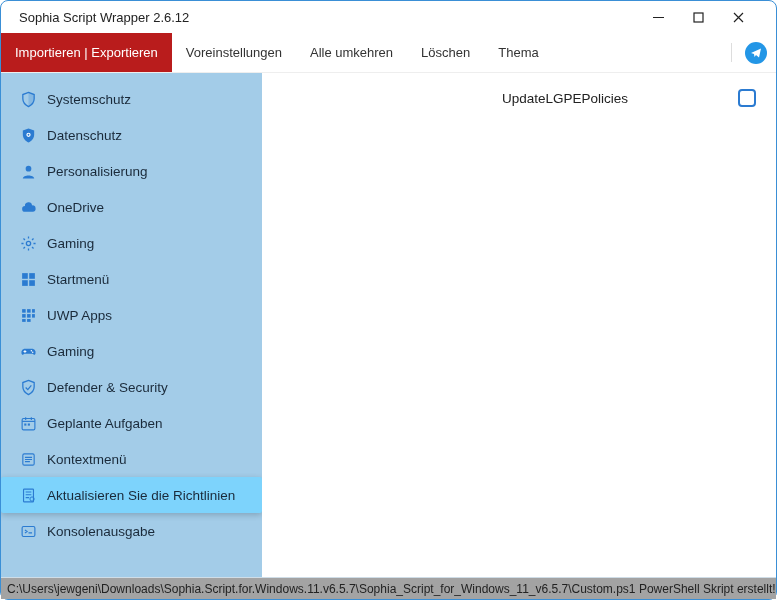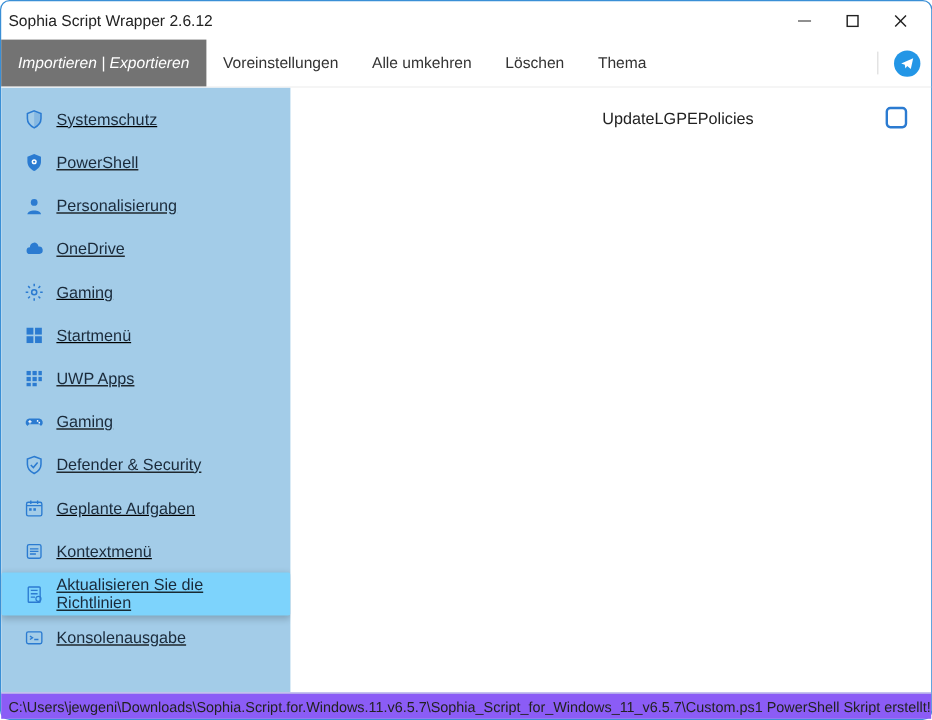--- a/index.html
+++ b/index.html
@@ -1,40 +1,40 @@
 <!DOCTYPE html>
 <html><head>
 <meta charset="utf-8">
 <style>
 * { box-sizing: border-box; margin: 0; padding: 0; font-family: "Segoe UI", Arial, sans-serif; }
 html, body { width: 777px; height: 600px; overflow: hidden; }
 .window { width: 777px; height: 600px; border: 1px solid #3a8fd6; border-radius: 8px; display: flex; flex-direction: column; background: #fff; position: relative; }
-.titlebar { height: 32px; display: flex; align-items: center; padding: 0 6px; font-size: 13px; color: #222; }
+.titlebar { height: 32px; display: flex; align-items: center; padding: 0 18px; font-size: 13px; color: #222; }
 .titlebar .title { flex: 1; }
 .titlebar .winbtn { width: 40px; height: 28px; display: flex; align-items: center; justify-content: center; cursor: pointer; }
 .titlebar .winbtn svg { width: 11px; height: 11px; }
 .menubar { height: 40px; display: flex; align-items: stretch; border-bottom: 1px solid #eee; }
-.menubar .primary { background: #737373; color: #fff; display: flex; align-items: center; padding: 0 14px; font-size: 13px; cursor: pointer; height: 100%; font-style: italic; }
+.menubar .primary { background: #b91c1c; color: #fff; display: flex; align-items: center; padding: 0 14px; font-size: 13px; cursor: pointer; height: 100%; }
 .menubar .menuitem { display: flex; align-items: center; padding: 0 14px; font-size: 13px; color: #333; cursor: pointer; }
 .menubar .spacer { flex: 1; }
 .menubar .sep { width: 1px; background: #ddd; margin: 10px 4px; }
 .menubar .telegram { width: 40px; display: flex; align-items: center; justify-content: center; cursor: pointer; }
 .menubar .telegram .circle { width: 22px; height: 22px; background: #2396e6; border-radius: 50%; display: flex; align-items: center; justify-content: center; }
 .menubar .telegram svg { width: 12px; height: 12px; fill: #fff; }
 .body { flex: 1; display: flex; overflow: hidden; }
-.sidebar { width: 241px; background: #a3cce8; display: flex; flex-direction: column; overflow-y: auto; padding-top: 8px; text-decoration: underline; }
+.sidebar { width: 261px; background: #a3cce8; display: flex; flex-direction: column; overflow-y: auto; padding-top: 8px; }
 .side-item { height: 36px; display: flex; align-items: center; padding: 0 10px 0 18px; font-size: 13.5px; color: #1a2a3a; cursor: pointer; gap: 10px; }
 .side-item.active { background: #7dd3fc; box-shadow: 0 2px 6px rgba(0,0,0,0.2); border-radius: 2px; }
 .side-item .ico { width: 18px; height: 18px; display: flex; align-items: center; justify-content: center; flex-shrink: 0; }
 .side-item .ico svg { width: 17px; height: 17px; }
 .content { flex: 1; padding: 16px 20px; }
 .setting-row { display: flex; align-items: center; gap: 110px; justify-content: flex-end; }
 .setting-row .label { font-size: 13.5px; color: #222; }
 .setting-row .chk { width: 18px; height: 18px; border: 2px solid #2b7bd1; border-radius: 4px; cursor: pointer; background: #fff; }
-.statusbar { height: 22px; background: #8b5cf6; border-top: 1px solid #cfdde7; display: flex; align-items: center; padding: 0 6px; font-size: 12px; color: #222; white-space: nowrap; overflow: hidden; }
+.statusbar { height: 22px; background: #a3a3a3; border-top: 1px solid #cfdde7; display: flex; align-items: center; padding: 0 6px; font-size: 12px; color: #222; white-space: nowrap; overflow: hidden; }
 </style>
 </head>
 <body>
 
 <div class="window">
 
   <div class="titlebar">
     <span class="title">Sophia Script Wrapper 2.6.12</span>
     <div class="winbtn">
       <svg viewBox="0 0 11 11">
@@ -82,21 +82,21 @@
           <span>Systemschutz</span>
         </div>
         <div class="side-item">
           <span class="ico">
             <svg viewBox="0 0 24 24">
               <path d="M12 2 L20 5 V11 C20 16 16 20 12 22 C8 20 4 16 4 11 V5 Z" fill="#2b7bd1"></path>
               <circle cx="12" cy="11" r="3" fill="#fff"></circle>
               <circle cx="12" cy="11" r="1.3" fill="#2b7bd1"></circle>
             </svg>
           </span>
-          <span>PowerShell</span>
+          <span>Datenschutz</span>
         </div>
         <div class="side-item">
           <span class="ico">
             <svg viewBox="0 0 24 24">
               <circle cx="12" cy="8" r="4" fill="#2b7bd1"></circle>
               <path d="M4 22 C4 16 20 16 20 22 Z" fill="#2b7bd1"></path>
             </svg>
           </span>
           <span>Personalisierung</span>
         </div>

